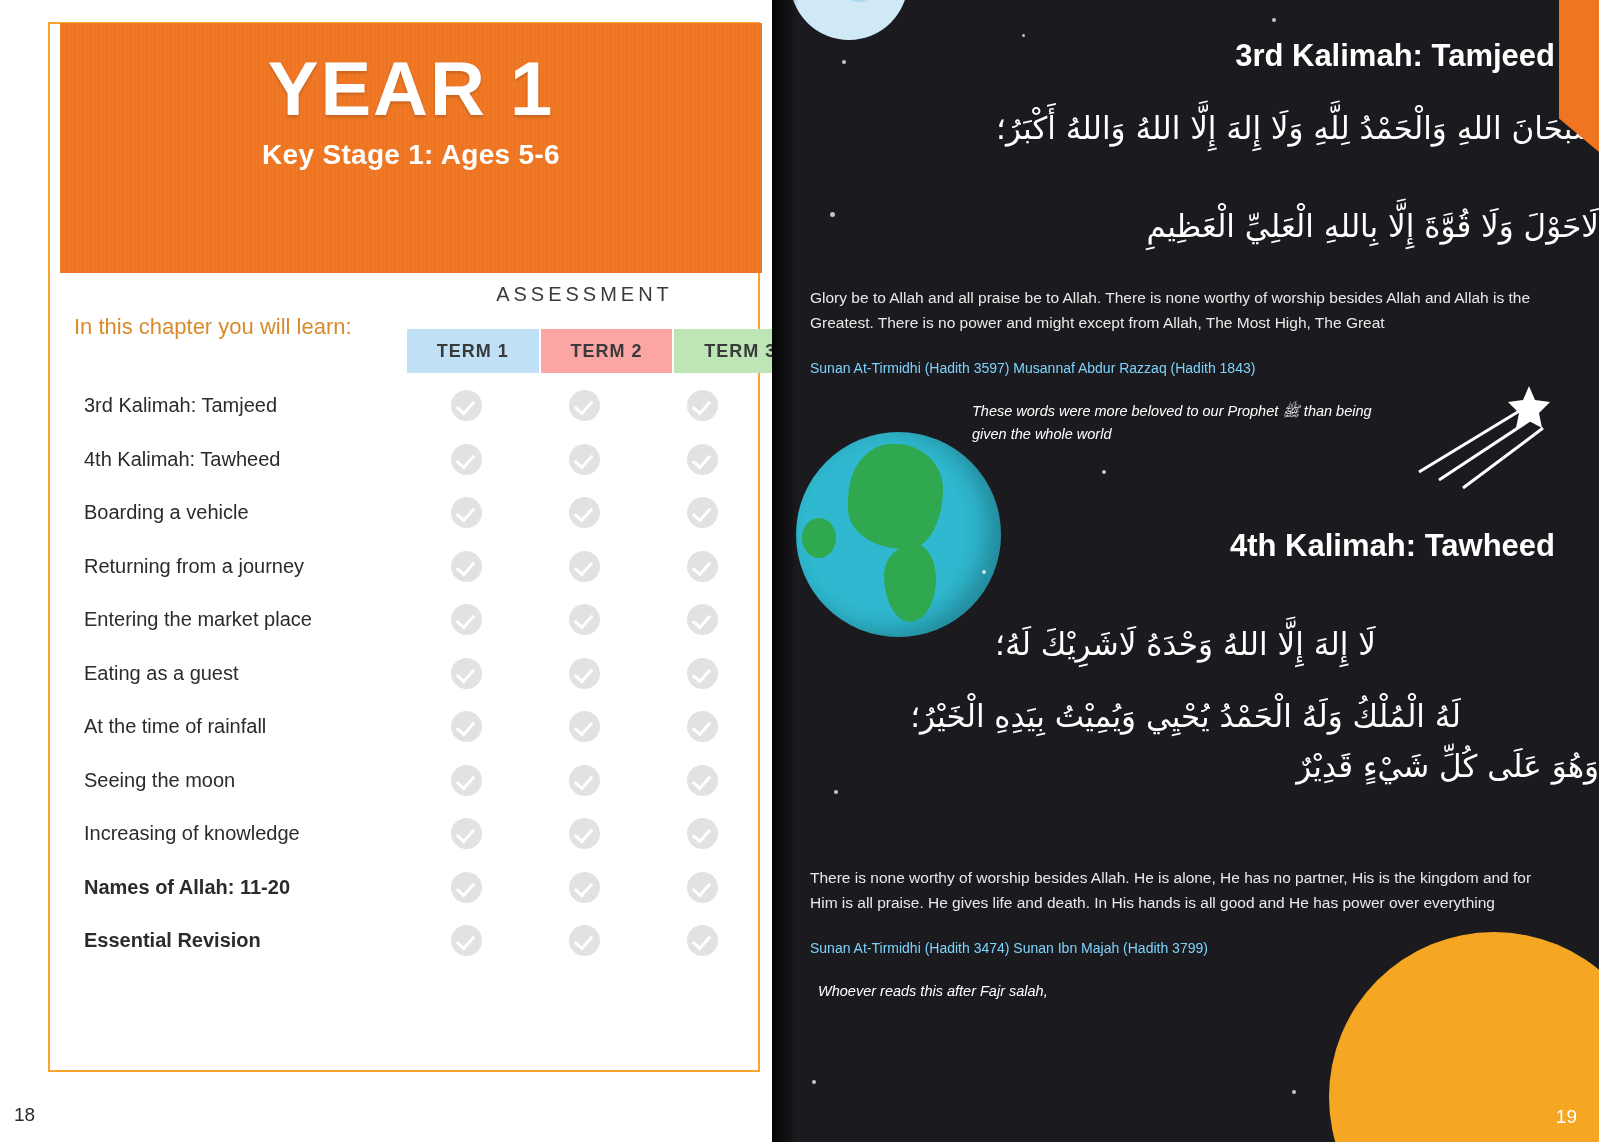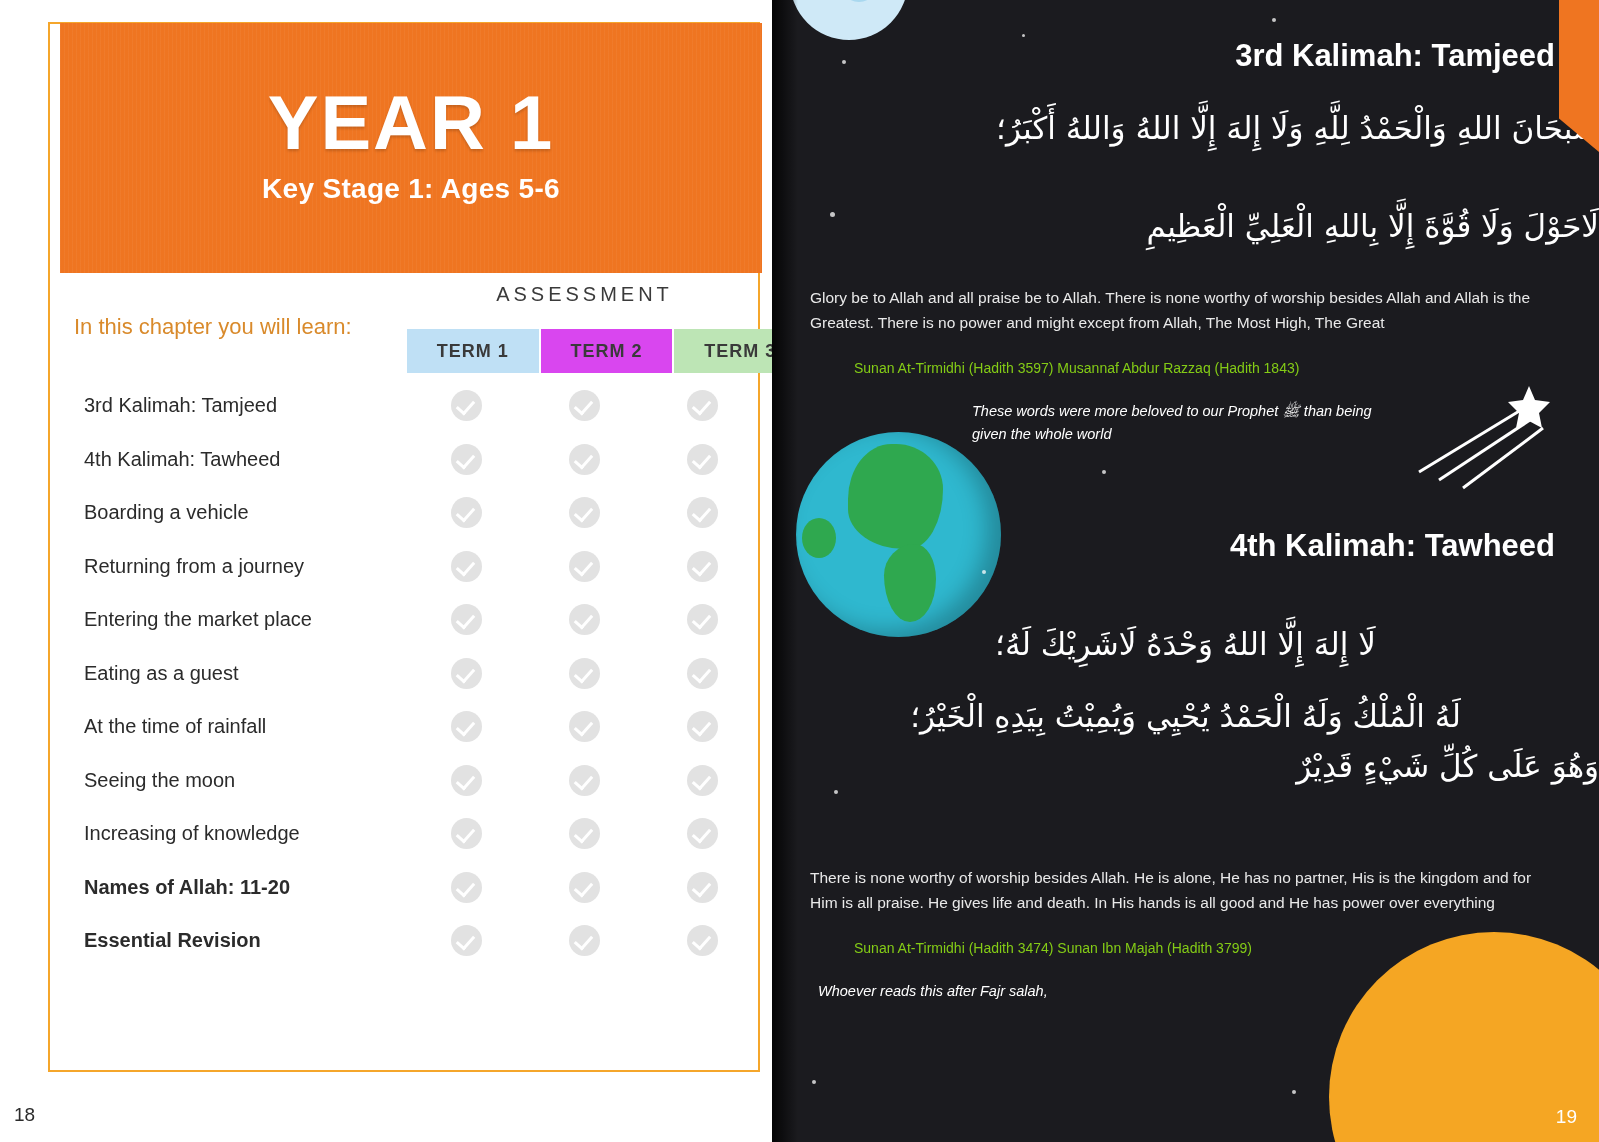--- a/index.html
+++ b/index.html
@@ -22,21 +22,21 @@
     background: #ffffff;
   }
   .year-banner {
     position: absolute; left: 10px; top: -1px; width: 702px; height: 250px;
     background: #ef7521;
     background-image: repeating-linear-gradient(to right, rgba(255,255,255,0.045) 0 1px, rgba(0,0,0,0) 1px 4px);
     color: #fff; text-align: center;
   }
   .year-title {
     font-size: 76px; font-weight: bold; letter-spacing: 2px;
-    padding-top: 62px; line-height: 1;
+    padding-top: 28px; line-height: 1;
     text-shadow: 0 2px 3px rgba(0,0,0,0.18);
   }
   .year-sub {
     font-size: 28px; font-weight: bold; margin-top: 12px;
     letter-spacing: 0.3px;
   }
 
   .assess-header {
     position: absolute; left: 357px; top: 253px; width: 355px; height: 36px;
     text-align: center; color: #3a3a3a; font-size: 20px; letter-spacing: 4px;
@@ -50,21 +50,21 @@
     position: absolute; left: 357px; top: 305px; width: 399px; height: 44px;
     display: flex;
   }
   .term-cell {
     flex: 1; text-align: center; font-size: 18px; font-weight: bold;
     color: #3a3a3a; letter-spacing: 1px; line-height: 44px;
     border-right: 2px solid #ffffff;
   }
   .term-cell:last-child { border-right: none; }
   .t1 { background: #bfe0f5; }
-  .t2 { background: #d946ef; }
+  .t2 { background: #fca5a5; }
   .t3 { background: #bde5b5; }
 
   .topics {
     position: absolute; left: 0; top: 355px; width: 712px;
   }
   .topic-row {
     position: relative; height: 53.5px; display: flex; align-items: center;
   }
   .topic-label {
     width: 357px; padding-left: 34px; font-size: 20px; color: #2b2b2b;
@@ -153,22 +153,22 @@
   .arabic {
     position: absolute; color: #ffffff; text-align: center;
     font-family: "DejaVu Sans", sans-serif; direction: rtl;
     font-size: 31px; line-height: 1.55; width: 100%; right: 0;
   }
   .translation {
     position: absolute; color: #e9e9e9; font-size: 15.5px; line-height: 1.6;
     left: 38px; width: 730px;
   }
   .ref {
-    position: absolute; color: #84cc16; font-size: 14px;
-    left: 38px; width: 730px; margin-left: 44px;
+    position: absolute; color: #7dd3fc; font-size: 14px;
+    left: 38px; width: 730px;
   }
   .virtue {
     position: absolute; color: #ffffff; font-size: 14.5px; line-height: 1.6;
     font-style: italic;
   }
   .folio-right {
     position: absolute; right: 22px; bottom: 14px; z-index: 9;
     color: #ffffff; font-size: 19px;
   }
 </style>

